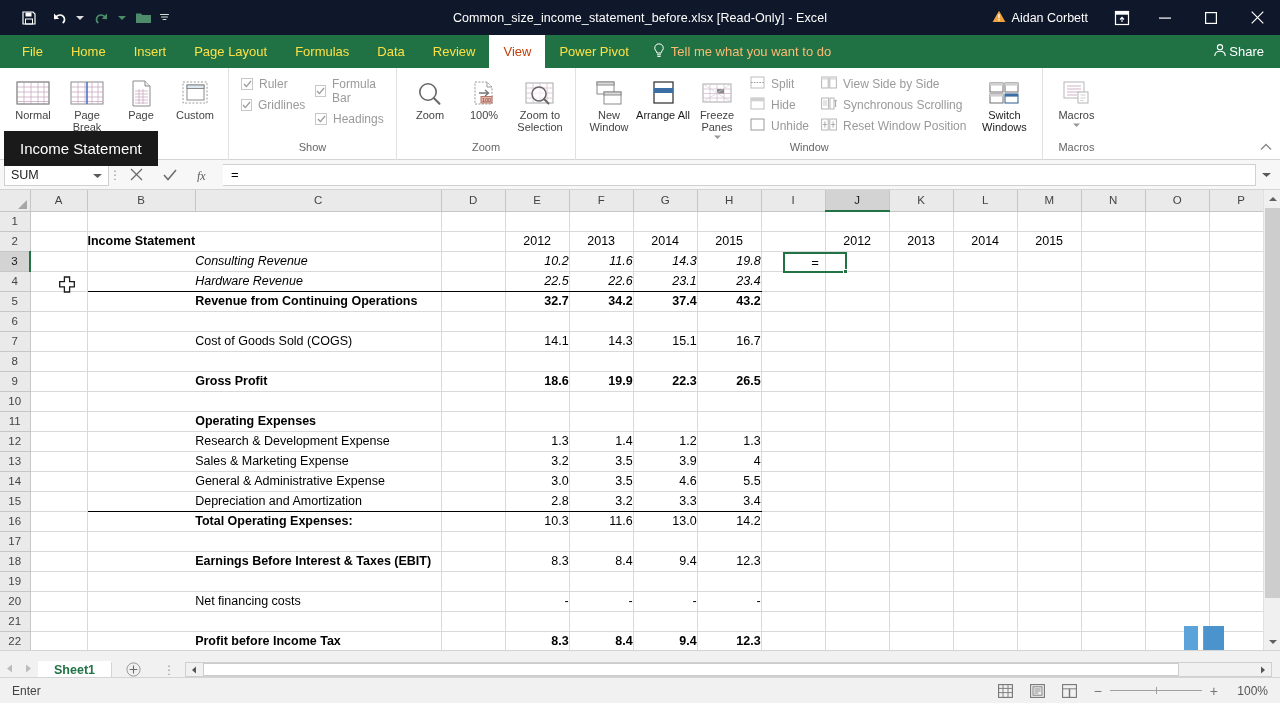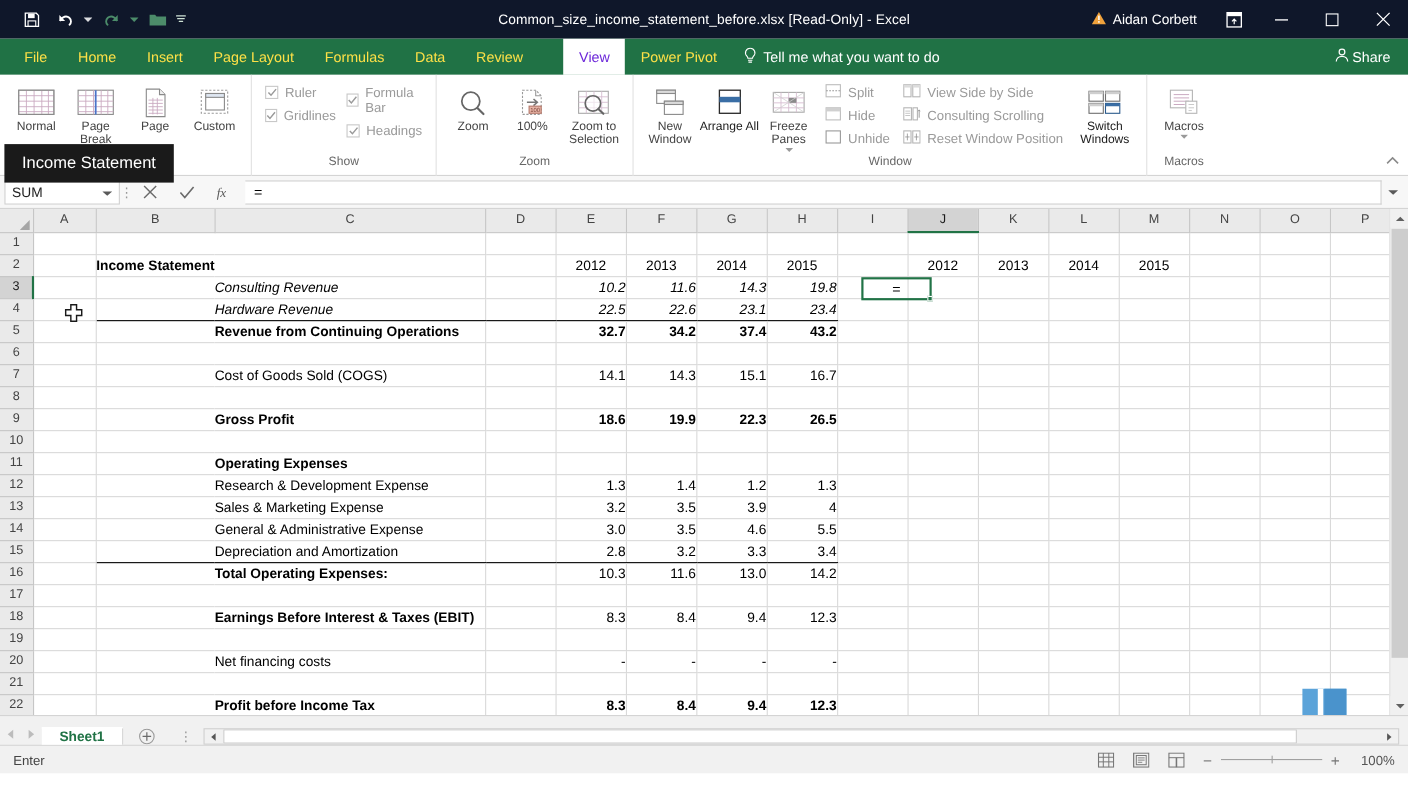--- a/index.html
+++ b/index.html
@@ -44,22 +44,22 @@
 
   
   .tabbar {
     height: 33px; background: #207245; display: flex; align-items: flex-end;
     padding-left: 8px;
   }
   .tab {
     height: 33px; padding: 0 14px; color: #fde047; font-size: 13px;
     display: flex; align-items: center; white-space: nowrap;
   }
-  .tab.active { background: #ffffff; color: #6d28d9; margin-left: 23px; }
-  .tellme { display: flex; align-items: center; gap: 6px; color: #ffffff; font-size: 13px; padding: 0 10px; height: 33px;}
+  .tab.active { background: #ffffff; color: #c2410c; }
+  .tellme { display: flex; align-items: center; gap: 6px; color: #fdba74; font-size: 13px; padding: 0 10px; height: 33px;}
   .share {
     margin-left: auto; color: #ffffff; font-size: 13px; display: flex;
     align-items: center; gap: 2px; padding-right: 16px; height: 33px;
   }
 
   
   .ribbon {
     height: 92px; background: #ffffff; border-bottom: 1px solid #d4d4d4;
     display: flex; position: relative;
   }
@@ -528,21 +528,21 @@
         </div>
         <div class="rsmall">
           <span><svg width="16" height="13" viewBox="0 0 16 13">
                 <rect x="0.6" y="1" width="7" height="11" fill="#fff" stroke="#b5b5b5"></rect>
                 <rect x="9" y="1" width="4" height="11" fill="#fff" stroke="#b5b5b5"></rect>
                 <g stroke="#b5b5b5" stroke-width=".7">
                   <path d="M2 4h4.4M2 6h4.4M2 8h4.4"></path>
                 </g>
                 <path d="M14.6 3v7M13.6 4.2l1-1.3 1 1.3" stroke="#9a9a9a" fill="none" stroke-width=".9"></path>
               </svg></span>
-          <span>Consulting Scrolling</span>
+          <span>Synchronous Scrolling</span>
         </div>
         <div class="rsmall">
           <span><svg width="16" height="13" viewBox="0 0 16 13">
                 <rect x="0.6" y="1" width="6.6" height="11" fill="#fff" stroke="#b5b5b5"></rect>
                 <rect x="8.8" y="1" width="6.6" height="11" fill="#fff" stroke="#b5b5b5"></rect>
                 <path d="M3.9 3.4v6.2M1.9 6.5h4M12.1 3.4v6.2M10.1 6.5h4" stroke="#9a9a9a" stroke-width=".8"></path>
               </svg></span>
           <span>Reset Window Position</span>
         </div>
       </div>

